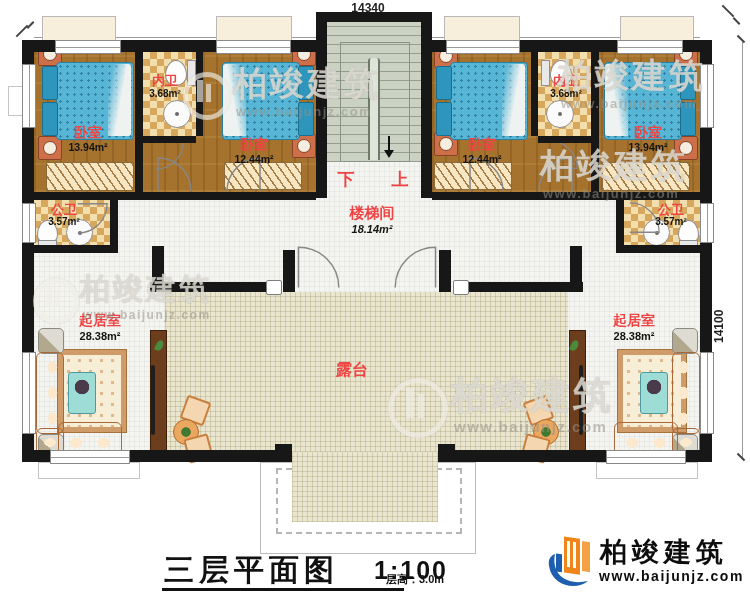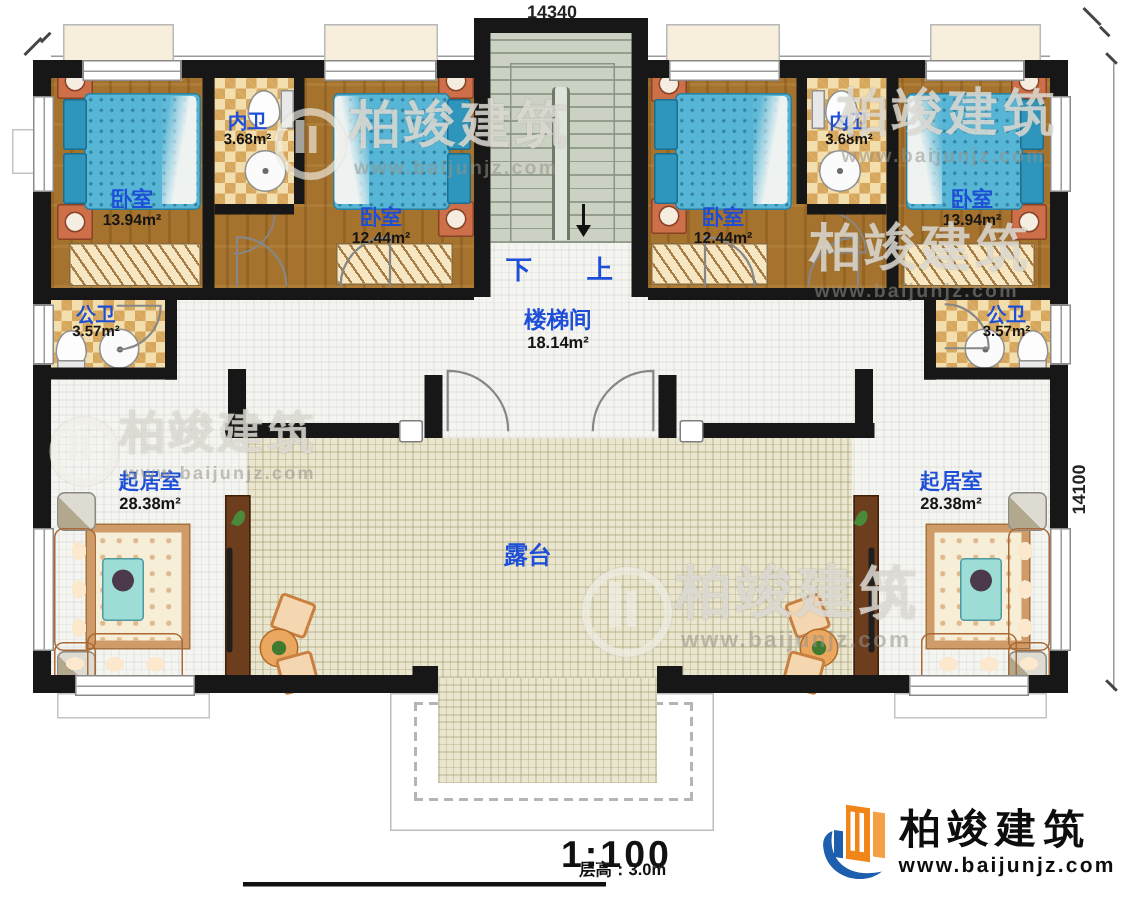--- a/index.html
+++ b/index.html
@@ -59,21 +59,21 @@
   .plant{position:absolute;background:#4a8a3a;border-radius:50% 50% 50% 0;transform:rotate(25deg);z-index:27;}
   .chair{position:absolute;background:#f4d7b0;border:2px solid #c97f3e;border-radius:3px;z-index:20;}
   .rtable{position:absolute;background:#eaa75f;border:1.5px solid #b06a28;border-radius:50%;z-index:20;
         background-image:radial-gradient(circle,#3f7a30 26%,transparent 30%);}
   .rail{position:absolute;border-left:2px solid #6e7a68;border-right:2px solid #6e7a68;background:#dfe4da;
         border-radius:3px 3px 0 0;z-index:14;}
   .srect{position:absolute;border:1px solid #8a9486;z-index:13;}
   .knob{position:absolute;background:#fff;border:1.5px solid #7e7e7e;border-radius:2px;z-index:32;}
   .door{position:absolute;z-index:28;}
   
-  .lbl{position:absolute;transform:translateX(-50%);font-weight:bold;color:#1d4ed8;white-space:nowrap;z-index:40;text-align:right;}
+  .lbl{position:absolute;transform:translateX(-50%);font-weight:bold;color:#ef4444;white-space:nowrap;z-index:40;text-align:right;}
   .ar{position:absolute;transform:translateX(-50%);font-weight:bold;color:#141414;white-space:nowrap;z-index:40;}
   .dim{position:absolute;font-weight:bold;color:#222;font-size:12px;z-index:42;white-space:nowrap;}
   .dimline{position:absolute;background:#9a9a9a;z-index:2;}
   .tick{position:absolute;background:#444;z-index:42;}
   
   .wm{position:absolute;z-index:60;pointer-events:none;white-space:nowrap;}
   .wmtxt{font-weight:900;color:rgba(238,235,228,.72);letter-spacing:3px;
          text-shadow:0 0 1px rgba(120,118,110,.55);line-height:1;}
   .wmurl{font-weight:700;color:rgba(150,146,136,.55);letter-spacing:1.5px;line-height:1.25;}
   .wmring{position:absolute;border:5px solid rgba(240,238,230,.65);border-radius:50%;
@@ -276,21 +276,21 @@
   <div class="ar" style="left:482px;top:153px;font-size:10.5px;">12.44m²</div>
   <div class="lbl" style="left:566px;top:72px;font-size:13px;">内卫</div>
   <div class="ar" style="left:566px;top:88px;font-size:10px;">3.68m²</div>
   <div class="lbl" style="left:648px;top:124px;font-size:14px;">卧室</div>
   <div class="ar" style="left:648px;top:141px;font-size:10.5px;">13.94m²</div>
   <div class="lbl" style="left:64px;top:201px;font-size:13px;">公卫</div>
   <div class="ar" style="left:64px;top:216px;font-size:10px;">3.57m²</div>
   <div class="lbl" style="left:671px;top:201px;font-size:13px;">公卫</div>
   <div class="ar" style="left:671px;top:216px;font-size:10px;">3.57m²</div>
   <div class="lbl" style="left:372px;top:204px;font-size:15px;">楼梯间</div>
-  <div class="ar" style="left:372px;top:223px;font-size:11px;">18.14m²</div>
+  <div class="ar" style="left:372px;top:223px;font-size:11px;font-style:italic;">18.14m²</div>
   <div class="lbl" style="left:346px;top:168px;font-size:17px;">下</div>
   <div class="lbl" style="left:400px;top:168px;font-size:17px;">上</div>
   <div class="lbl" style="left:100px;top:312px;font-size:14px;">起居室</div>
   <div class="ar" style="left:100px;top:330px;font-size:11px;">28.38m²</div>
   <div class="lbl" style="left:634px;top:312px;font-size:14px;">起居室</div>
   <div class="ar" style="left:634px;top:330px;font-size:11px;">28.38m²</div>
   <div class="lbl" style="left:352px;top:360px;font-size:16px;">露台</div>
 
   <div class="dimline" style="left:34px;top:37px;width:282px;height:1px;"></div>
   <div class="dimline" style="left:432px;top:37px;width:268px;height:1px;"></div>
@@ -327,20 +327,21 @@
     <div class="wmurl" style="position:absolute;left:50px;top:36px;font-size:12px;">www.baijunjz.com</div>
   </div>
   <div class="wm" style="left:388px;top:374px;">
     <div class="wmring" style="left:0;top:4px;width:50px;height:50px;"></div>
     <div class="wmbar" style="left:18px;top:14px;width:8px;height:30px;"></div>
     <div class="wmbar" style="left:30px;top:20px;width:6px;height:24px;"></div>
     <div class="wmtxt" style="position:absolute;left:62px;top:2px;font-size:38px;">柏竣建筑</div>
     <div class="wmurl" style="position:absolute;left:66px;top:44px;font-size:15px;">www.baijunjz.com</div>
   </div>
 
+  <div class="tb-title" style="left:164px;top:550px;font-size:30px;">三层平面图</div>
   <div class="tb-scale" style="left:330px;top:556px;font-size:25px;letter-spacing:2px;margin-left:44px;">1:100</div>
   <div class="abs" style="left:162px;top:588px;width:242px;height:3px;background:#111;z-index:45;"></div>
   <div class="tb-stat" style="left:386px;top:572px;">层高：3.0m</div>
 
   <svg class="abs" style="left:546px;top:528px;z-index:45;" width="50" height="64" viewBox="0 0 50 64">
     <path d="M9 26 C5 46 20 58 42 53 C30 63 6 58 3 38 C2 32 4 28 9 26 Z" fill="#1d5fae"></path>
     <rect x="18" y="6" width="16" height="36" fill="#f08519" transform="skewY(8)"></rect>
     <rect x="36" y="8" width="8" height="30" fill="#f6a045" transform="skewY(8)"></rect>
     <rect x="21" y="10" width="3" height="26" fill="#ffffff" transform="skewY(8)"></rect>
     <rect x="27" y="10" width="3" height="26" fill="#ffffff" transform="skewY(8)"></rect>

